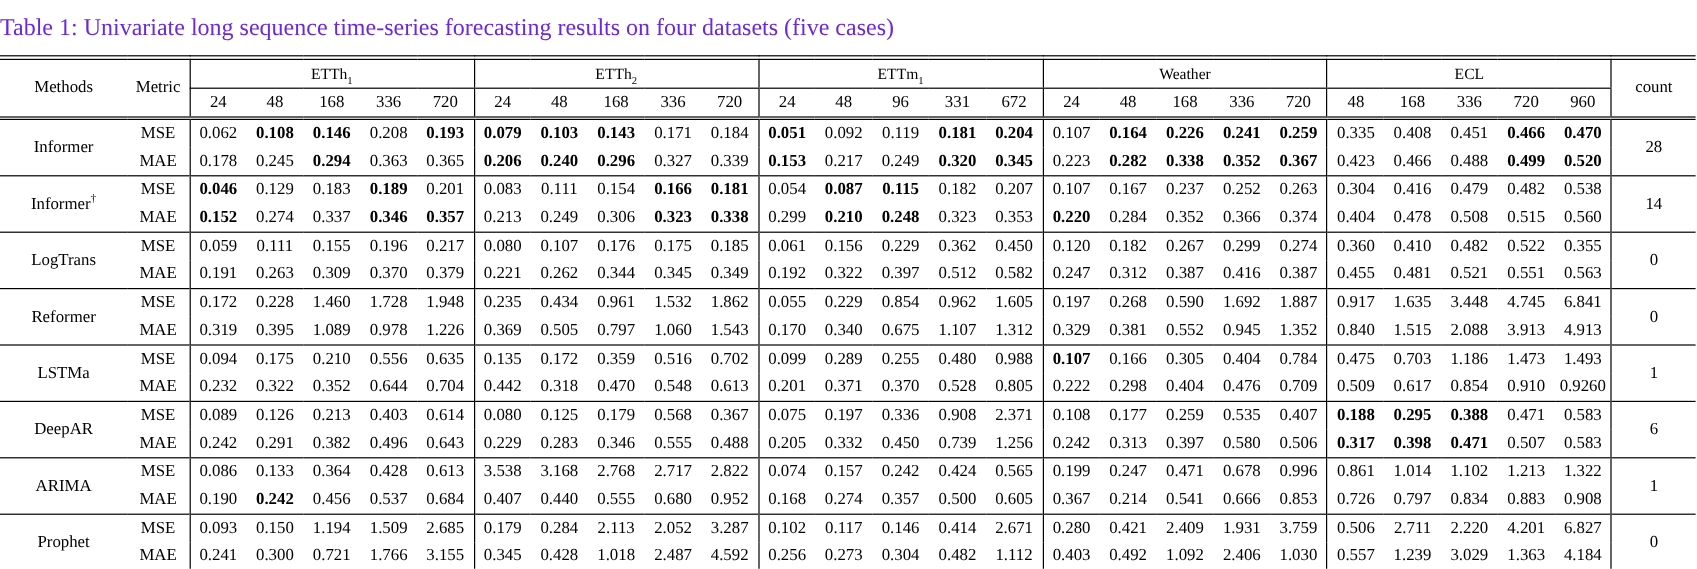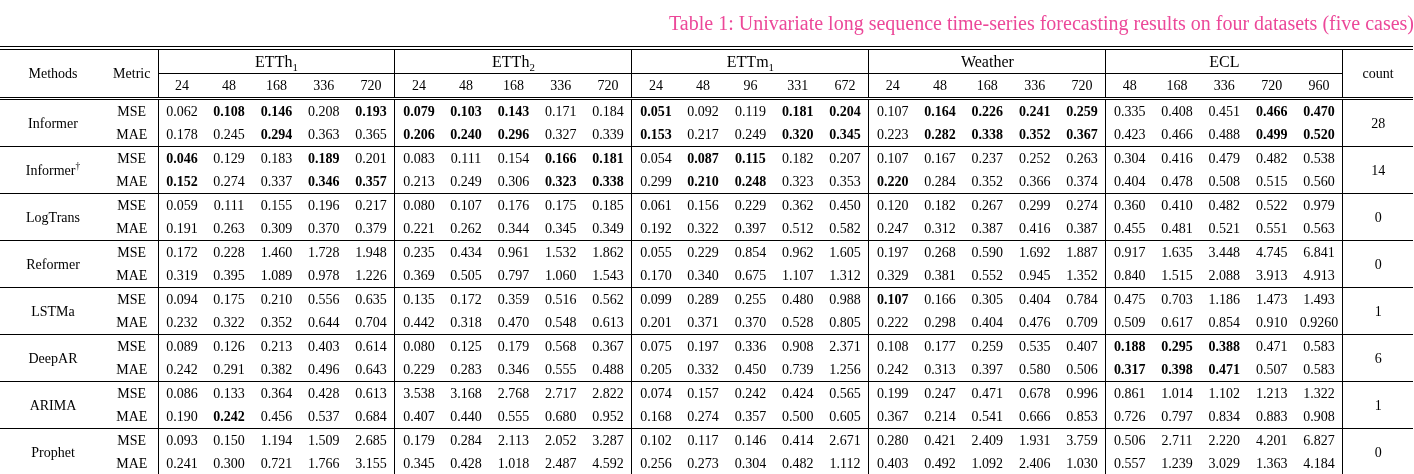--- a/index.html
+++ b/index.html
@@ -6,44 +6,44 @@
   html, body {
     background: #ffffff;
     width: 1414px;
     height: 474px;
     overflow: hidden;
     font-family: "Liberation Serif", "DejaVu Serif", serif;
     color: #000;
   }
   .page { width: 1414px; padding: 6px 0 0 0; }
   .caption {
-    text-align: right;
+    text-align: left;
     font-size: 20px;
     line-height: 26px;
     margin: 4px 0 10px 0;
-    color: #ec4899;
+    color: #6d28d9;
   }
   table {
     width: 1413px;
     border-collapse: collapse;
     table-layout: fixed;
     border-top: 4px double #000;
     border-bottom: 4px double #000;
   }
   th, td {
     font-weight: normal;
     text-align: center;
     vertical-align: middle;
     padding: 1px 0;
     font-size: 14px;
     line-height: 21px;
     white-space: nowrap;
     overflow: hidden;
   }
-  th.group { border-bottom: 1px solid #000; font-size: 16px; }
+  th.group { border-bottom: 1px solid #000; font-size: 13px; }
   .hbot { border-bottom: 3px double #000; }
   .gsep { border-left: 1px solid #000; }
   tr.block-sep > td { border-top: 1px solid #000; }
   td.val.bold, th.b { font-weight: bold; }
   td.bold { font-weight: bold; }
   sub { font-size: 68%; line-height: 0; }
   sup { font-size: 68%; line-height: 0; }
   .methods-col { width: 106px; }
   .metric-col { width: 52px; }
   .val-col { width: 47.4px; }
@@ -261,21 +261,21 @@
           <td class="val">0.450</td>
           <td class="val gsep">0.120</td>
           <td class="val">0.182</td>
           <td class="val">0.267</td>
           <td class="val">0.299</td>
           <td class="val">0.274</td>
           <td class="val gsep">0.360</td>
           <td class="val">0.410</td>
           <td class="val">0.482</td>
           <td class="val">0.522</td>
-          <td class="val">0.979</td>
+          <td class="val">0.355</td>
           <td class="gsep" rowspan="2">0</td>
         </tr>
         <tr>
           <td>MAE</td>
           <td class="val gsep">0.191</td>
           <td class="val">0.263</td>
           <td class="val">0.309</td>
           <td class="val">0.370</td>
           <td class="val">0.379</td>
           <td class="val gsep">0.221</td>
@@ -362,21 +362,21 @@
           <td>MSE</td>
           <td class="val gsep">0.094</td>
           <td class="val">0.175</td>
           <td class="val">0.210</td>
           <td class="val">0.556</td>
           <td class="val">0.635</td>
           <td class="val gsep">0.135</td>
           <td class="val">0.172</td>
           <td class="val">0.359</td>
           <td class="val">0.516</td>
-          <td class="val">0.562</td>
+          <td class="val">0.702</td>
           <td class="val gsep">0.099</td>
           <td class="val">0.289</td>
           <td class="val">0.255</td>
           <td class="val">0.480</td>
           <td class="val">0.988</td>
           <td class="val gsep bold">0.107</td>
           <td class="val">0.166</td>
           <td class="val">0.305</td>
           <td class="val">0.404</td>
           <td class="val">0.784</td>

